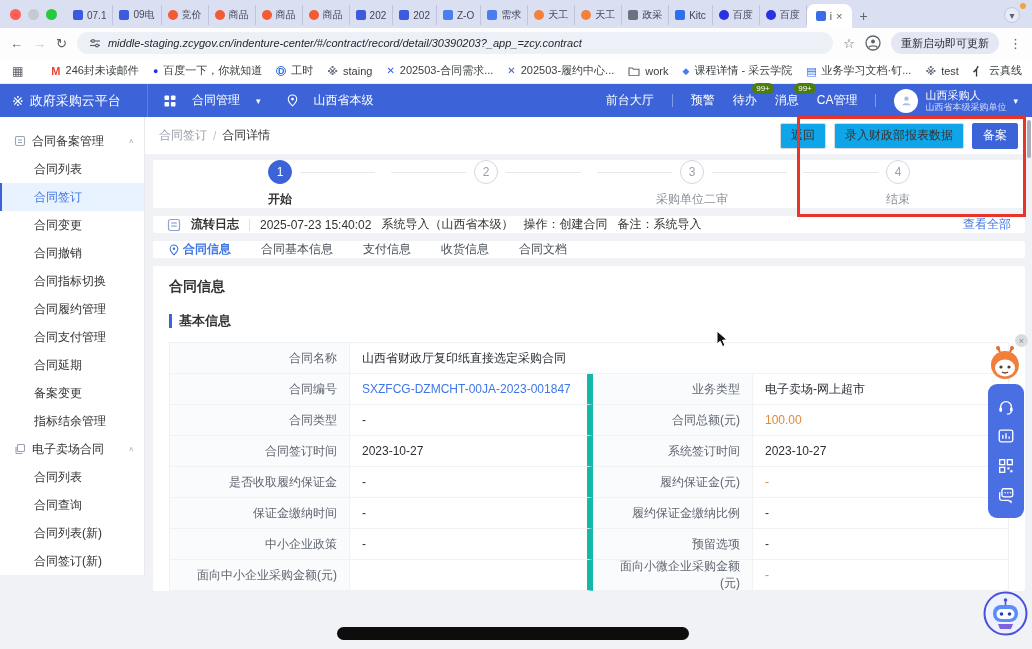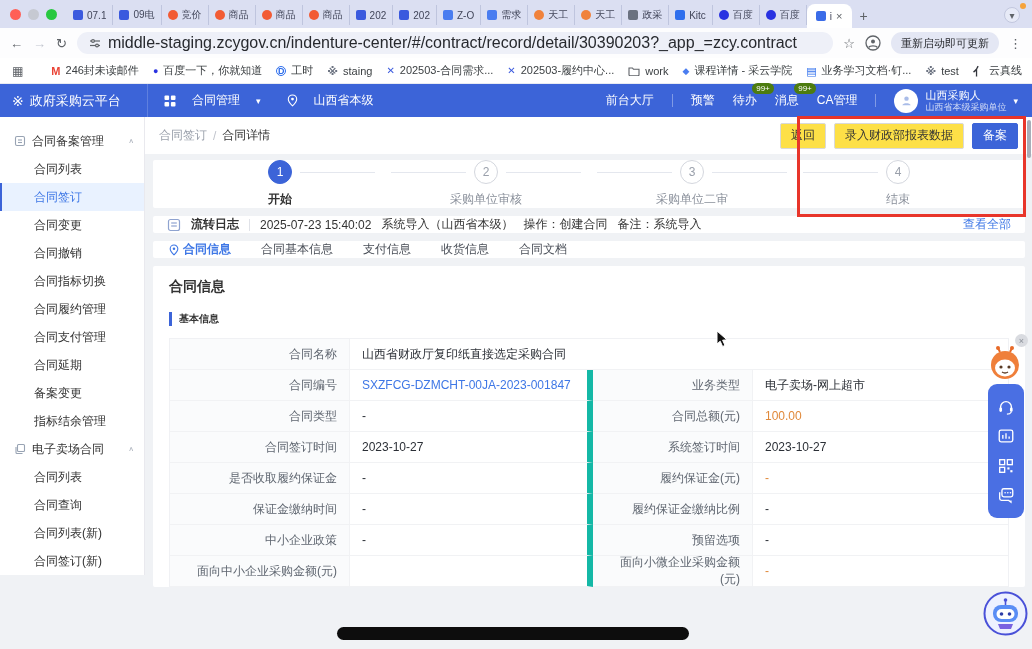--- a/index.html
+++ b/index.html
@@ -22,21 +22,21 @@
   .newtab { font-size:14px; color:#5f6368; padding:0 8px; margin-bottom:4px; }
   .strip-right { margin-left:auto; display:flex; align-items:center; gap:6px; margin-bottom:5px; padding-right:8px; }
   .strip-chev { color:#5f6368; font-size:10px; border:1px solid #c2c7de; border-radius:50%; width:16px; height:16px; display:flex; align-items:center; justify-content:center; background:#e7eaf7;}
   .orange-dot { position:absolute; right:6px; top:3px; width:6px; height:6px; border-radius:50%; background:#f5a33c; }
 
   
   .addrbar { height:30px; background:#fdfdfe; display:flex; align-items:center; gap:10px; padding:0 10px; }
   .nav-gly { font-size:13px; color:#5f6368; }
   .nav-gly.dis { color:#c3c6cf; }
   .urlpill { flex:1; max-width:760px; height:22px; background:#eef0f8; border-radius:12px; display:flex; align-items:center; gap:7px; padding:0 12px; }
-  .urltext { font-size:16px; color:#27292e; white-space:nowrap; overflow:hidden; }
+  .urltext { font-size:11px; color:#27292e; white-space:nowrap; overflow:hidden;font-style:italic; }
   .addr-right { margin-left:auto; display:flex; align-items:center; gap:10px; }
   .updatepill { background:#e4e7f4; border-radius:12px; height:22px; display:flex; align-items:center; padding:0 10px; font-size:11px; color:#27292e; }
 
   
   .bookmarks { height:26px; background:#fff; display:flex; align-items:center; gap:14px; padding:0 12px; border-bottom:1px solid #e9ebf2; }
   .bmk { display:flex; align-items:center; gap:5px; font-size:11px; color:#3c4043; white-space:nowrap; }
   .bi { font-size:9px; font-weight:bold; line-height:10px; }
   .bsep { width:1px; height:14px; background:#dadce5; }
 
   
@@ -62,21 +62,21 @@
   .sgroup .chev { margin-left:auto; font-size:8px; color:#aab0bb; transform:scaleY(.8); }
   .sitem.active { color:#3e77e6; background:#e9f2ff; border-left:2px solid #3c64d8; padding-left:32px; }
   .gicon { color:#98a3b3; display:flex; }
 
   .main { flex:1; display:flex; flex-direction:column; background:#f0f2f5; min-width:0; }
   .crumbbar { height:37px; background:#fff; display:flex; align-items:center; padding:0 14px; }
   .crumb-parent { color:#9aa0ab; font-size:12px; }
   .crumb-sep { color:#c0c4cc; font-size:12px; margin:0 6px; }
   .crumb-cur { color:#333; font-size:12px; font-weight:normal; }
   .crumb-actions { margin-left:auto; display:flex; gap:8px; }
-  .btn { height:26px; padding:0 10px; border:1px solid #d9d9d9; background:#fde047; border-radius:2px; font-size:12px; color:#333;
+  .btn { height:26px; padding:0 10px; border:1px solid #d9d9d9; background:#0ea5e9; border-radius:2px; font-size:12px; color:#333;
          display:flex; align-items:center; cursor:pointer; font-family:inherit; }
   .btn.primary { background:#3c64d8; border-color:#3c64d8; color:#fff; }
 
   .content { flex:1; padding:6px 7px 0 8px; display:flex; flex-direction:column; gap:8px; min-height:0; }
   .card { background:#fff; border-radius:2px; }
 
   
   .stepcard { height:80px; display:flex; align-items:center; padding:0 24px; }
   .steps { display:flex; width:100%; }
   .step { flex:1; position:relative; text-align:center; }
@@ -96,21 +96,21 @@
   .loglink { margin-left:auto; color:#3e77e6; cursor:pointer; }
 
   
   .tabcard { height:34px; display:flex; align-items:center; gap:30px; padding:0 16px; font-size:12px; color:#4a4f58; }
   .ptab { display:flex; align-items:center; gap:4px; cursor:pointer; }
   .ptab.active { color:#3e77e6; font-weight:bold; }
 
   
   .infocard { flex:1; padding:12px 16px 0 16px; }
   .info-title { font-size:14px; font-weight:bold; color:#333; }
-  .section-head { margin-top:16px; display:flex; align-items:center; gap:7px; font-size:10px; font-weight:bold; color:#333; }
+  .section-head { margin-top:16px; display:flex; align-items:center; gap:7px; font-size:13px; font-weight:bold; color:#333; }
   .bluebar { width:3px; height:14px; background:#3c64d8; }
   .info-table { margin-top:12px; display:grid; grid-template-columns:180px 243px 160px 1fr; border:1px solid #f0f1f4; border-bottom:none; font-size:12px; }
   .cell { height:31px; display:flex; align-items:center; border-bottom:1px solid #f1f2f4; padding:0 12px; min-width:0; }
   .lcell { background:#fafbfc; justify-content:flex-end; color:#5f6670; text-align:right; border-right:1px solid #f1f2f4; }
   .vcell { color:#2b2f36; border-right:6px solid #14b8a6; }
   .vcell.last { border-right:none; }
   .span3 { grid-column:2/5; border-right:none; }
   .link { color:#3e77e6; }
   .orange { color:#e0893a; }
 
@@ -418,21 +418,20 @@
       <div class="content">
 
         <div class="card stepcard">
           <div class="steps">
             <div class="step active">
               <span class="circ">1</span>
               <div class="slabel">开始</div>
             </div>
             <div class="step">
               <span class="circ">2</span>
-              <div class="slabel">采购单位审核</div>
             </div>
             <div class="step">
               <span class="circ">3</span>
               <div class="slabel">采购单位二审</div>
             </div>
             <div class="step">
               <span class="circ">4</span>
               <div class="slabel">结束</div>
             </div>
           </div>

